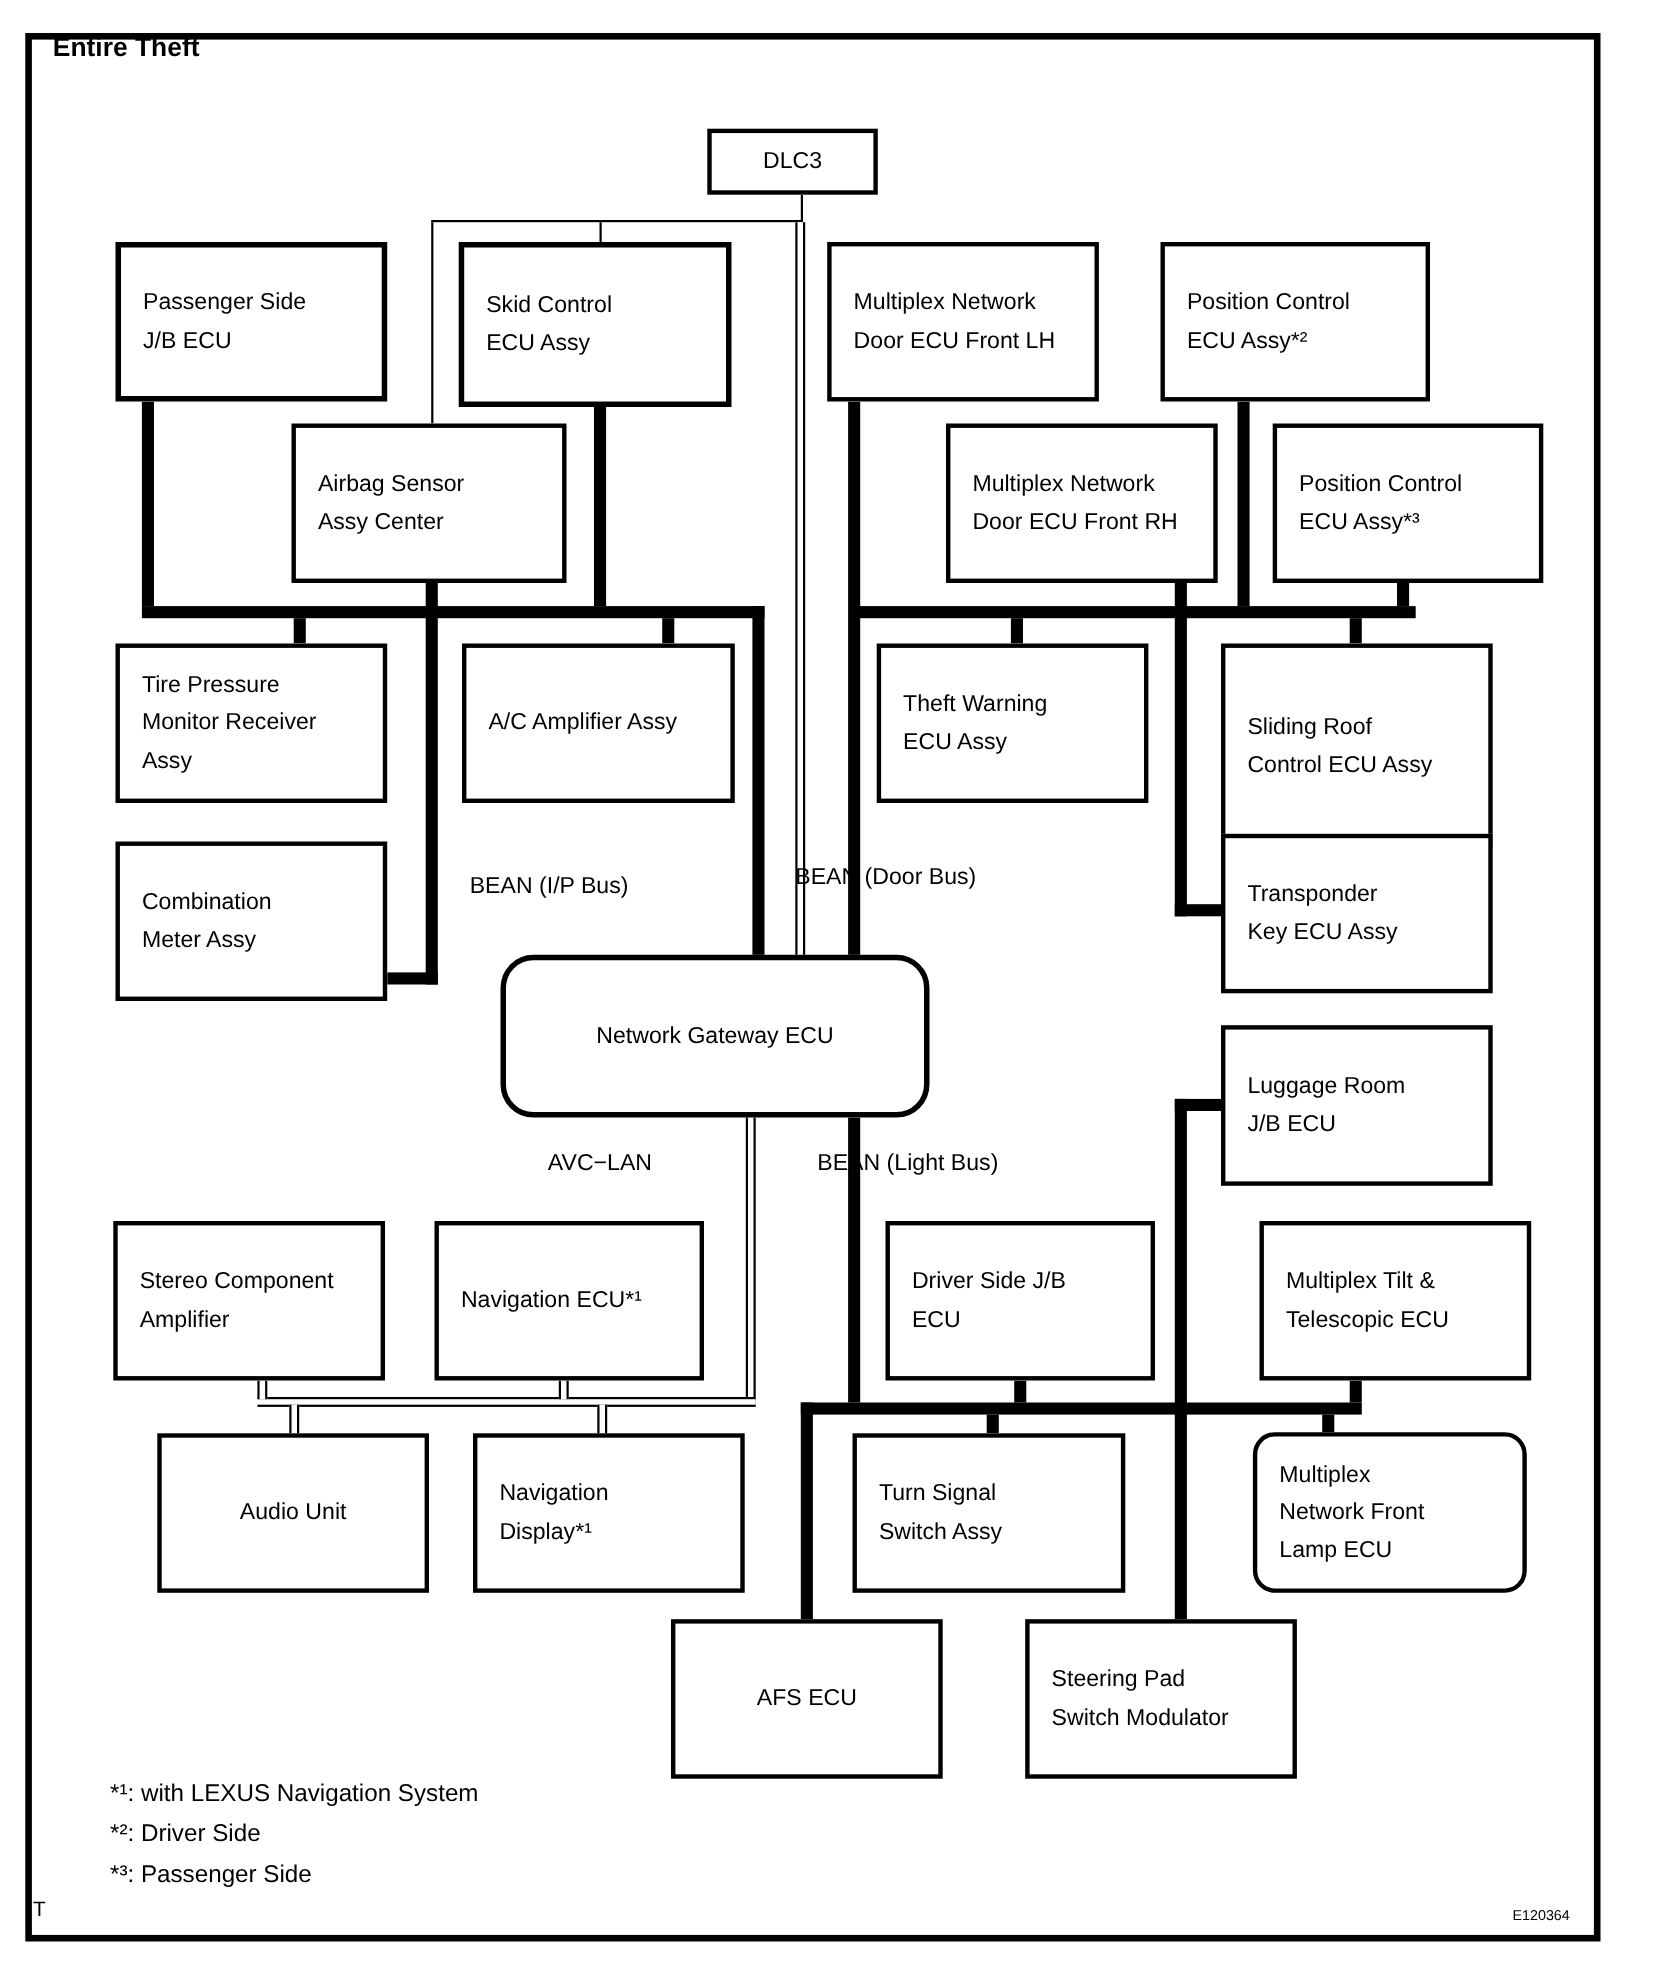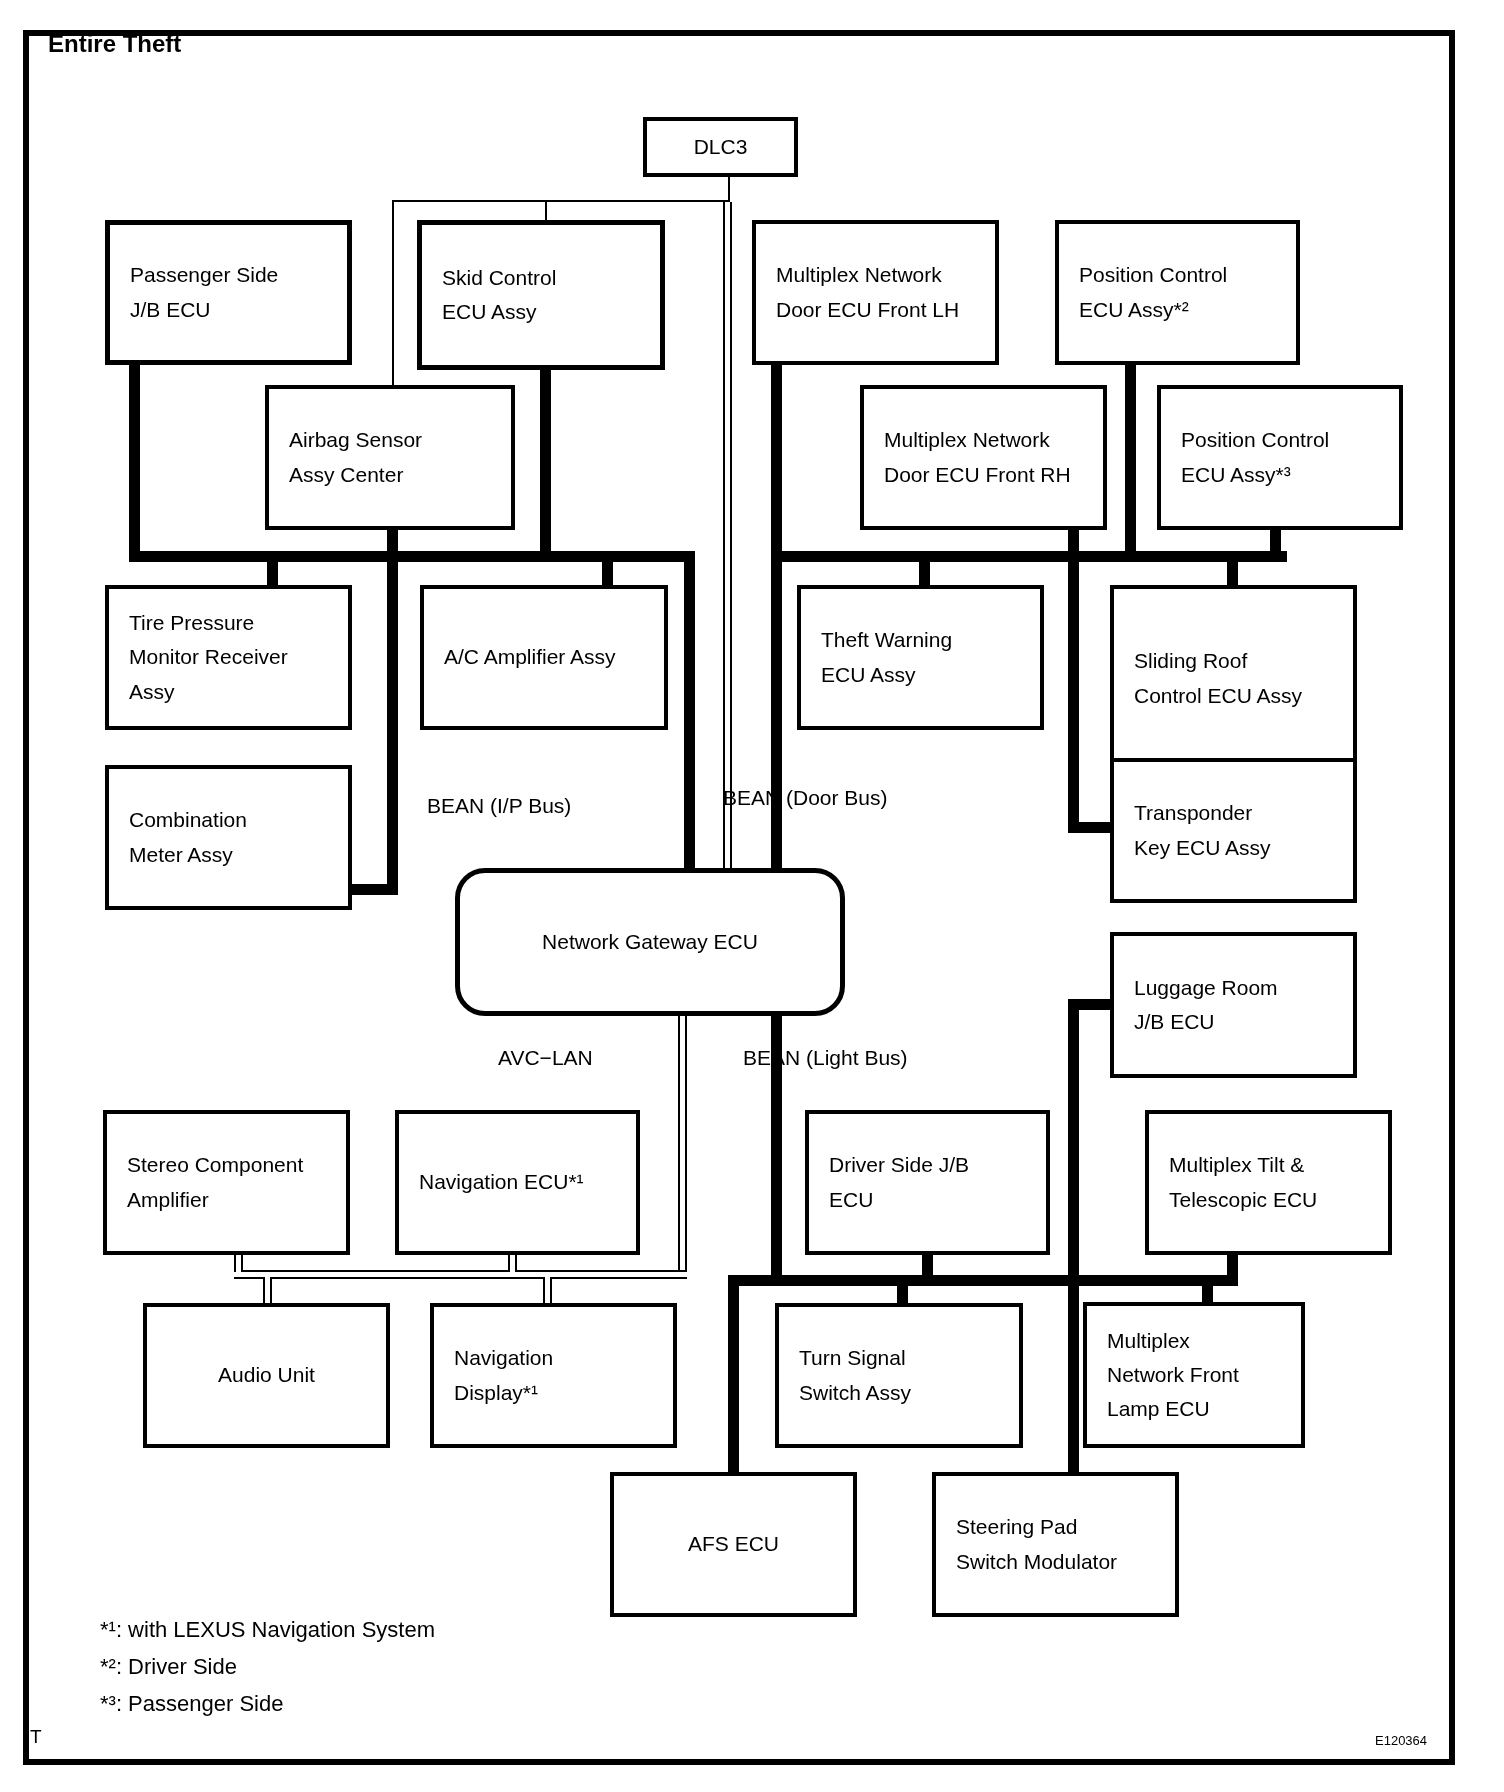--- a/index.html
+++ b/index.html
@@ -116,21 +116,21 @@
   <div class="box b4" style="left:805px;top:1110px;width:245px;height:145px;"><span>Driver Side J/B
 ECU</span></div>
   <div class="box b4" style="left:1110px;top:1110px;width:247px;height:145px;margin-left:35px;"><span>Multiplex Tilt &amp;
 Telescopic ECU</span></div>
 
   <div class="box c b4" style="left:143px;top:1303px;width:247px;height:145px;"><span>Audio Unit</span></div>
   <div class="box b4" style="left:430px;top:1303px;width:247px;height:145px;"><span>Navigation
 Display*¹</span></div>
   <div class="box b4" style="left:775px;top:1303px;width:248px;height:145px;"><span>Turn Signal
 Switch Assy</span></div>
-  <div class="box b4" style="left:1083px;top:1302px;width:222px;height:146px;"><span>Multiplex
+  <div class="box b4" style="left:1139px;top:1302px;width:249px;height:146px;border-radius:20px;"><span>Multiplex
 Network Front
 Lamp ECU</span></div>
 
   <div class="box c b4" style="left:610px;top:1472px;width:247px;height:145px;"><span>AFS ECU</span></div>
   <div class="box b4" style="left:932px;top:1472px;width:247px;height:145px;"><span>Steering Pad
 Switch Modulator</span></div>
 
   <div class="lbl" style="left:427px;top:794px;">BEAN (I/P Bus)</div>
   <div class="lbl" style="left:723px;top:786px;">BEAN (Door Bus)</div>
   <div class="lbl" style="left:498px;top:1046px;">AVC−LAN</div>

